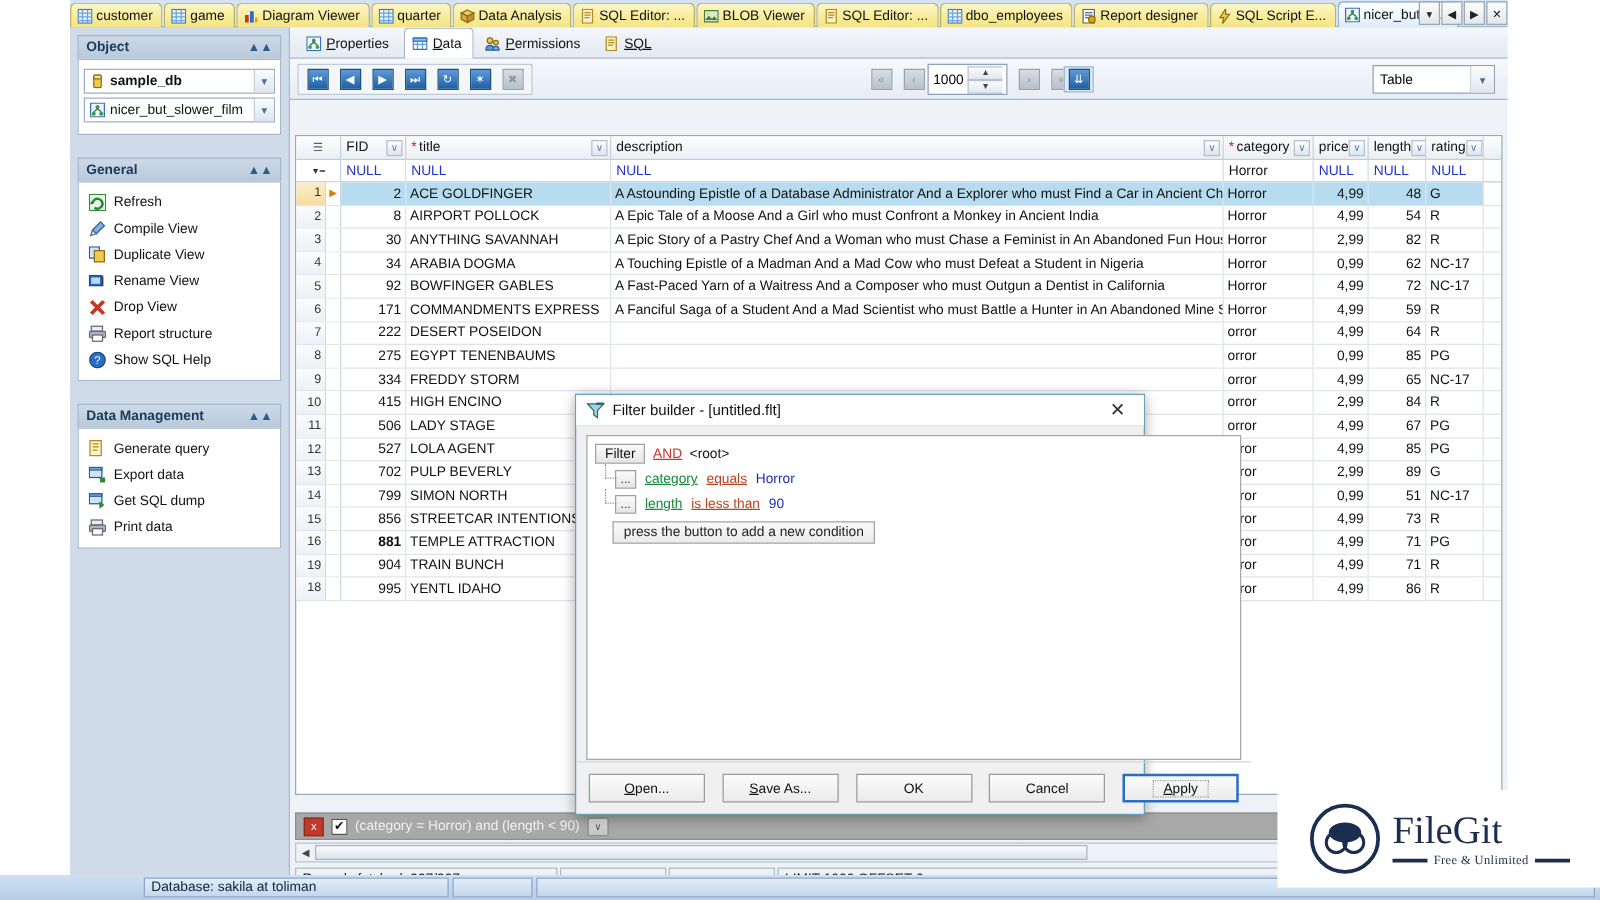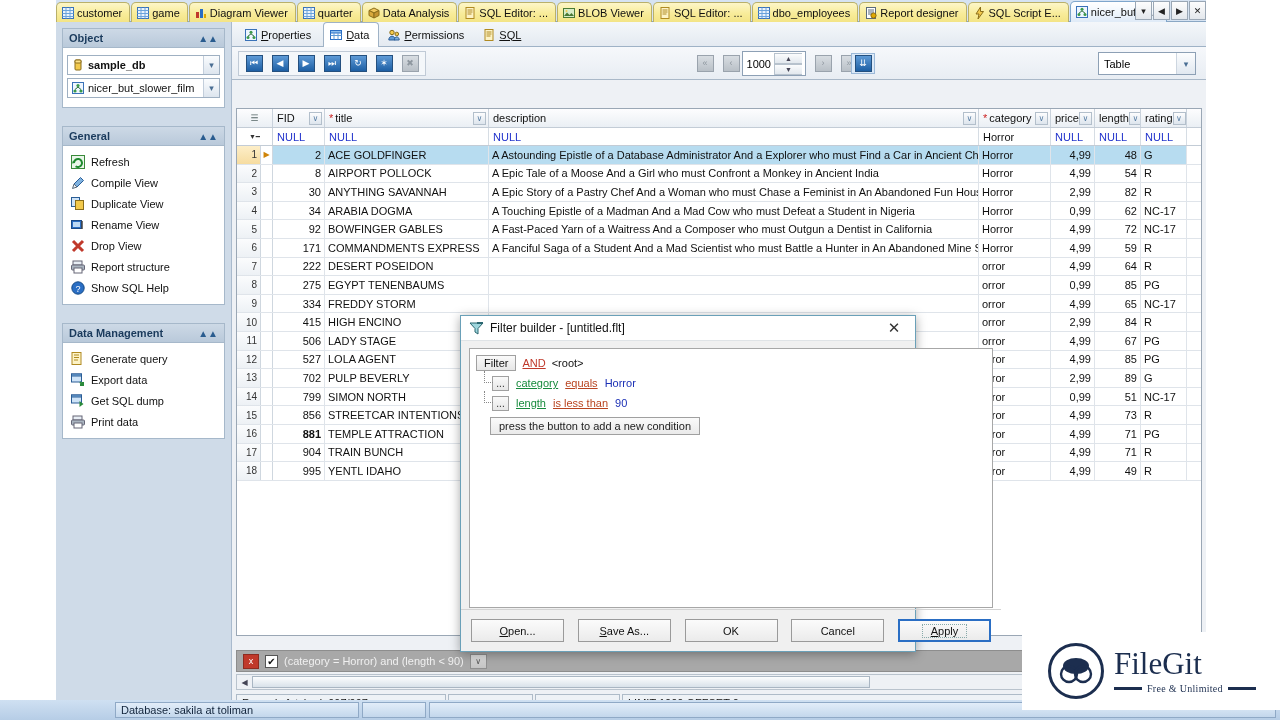--- a/index.html
+++ b/index.html
@@ -932,39 +932,39 @@
             <div class="indic"></div>
             <div class="cell num" style="width: 52px; flex: 0 0 52px; font-weight: bold;">881</div>
             <div class="cell" style="width: 164px; flex: 0 0 164px;">TEMPLE ATTRACTION</div>
             <div class="cell" style="width: 490px; flex: 0 0 490px;"></div>
             <div class="cell" style="width: 72px; flex: 0 0 72px;">orror</div>
             <div class="cell num" style="width: 44px; flex: 0 0 44px;">4,99</div>
             <div class="cell num" style="width: 46px; flex: 0 0 46px;">71</div>
             <div class="cell" style="width: 46px; flex: 0 0 46px;">PG</div>
           </div>
           <div class="row">
-            <div class="rowhdr">17</div>
+            <div class="rowhdr">19</div>
             <div class="indic"></div>
             <div class="cell num" style="width: 52px; flex: 0 0 52px;">904</div>
             <div class="cell" style="width: 164px; flex: 0 0 164px;">TRAIN BUNCH</div>
             <div class="cell" style="width: 490px; flex: 0 0 490px;"></div>
             <div class="cell" style="width: 72px; flex: 0 0 72px;">orror</div>
             <div class="cell num" style="width: 44px; flex: 0 0 44px;">4,99</div>
             <div class="cell num" style="width: 46px; flex: 0 0 46px;">71</div>
             <div class="cell" style="width: 46px; flex: 0 0 46px;">R</div>
           </div>
           <div class="row">
             <div class="rowhdr">18</div>
             <div class="indic"></div>
             <div class="cell num" style="width: 52px; flex: 0 0 52px;">995</div>
             <div class="cell" style="width: 164px; flex: 0 0 164px;">YENTL IDAHO</div>
             <div class="cell" style="width: 490px; flex: 0 0 490px;"></div>
             <div class="cell" style="width: 72px; flex: 0 0 72px;">orror</div>
             <div class="cell num" style="width: 44px; flex: 0 0 44px;">4,99</div>
-            <div class="cell num" style="width: 46px; flex: 0 0 46px;">49</div>
+            <div class="cell num" style="width: 46px; flex: 0 0 46px;">86</div>
             <div class="cell" style="width: 46px; flex: 0 0 46px;">R</div>
           </div>
         </div>
     </div>
 
     <div class="fbar">
       <span class="xbtn">x</span>
       <span class="chk">✔</span>
       <span class="ftxt">(category = Horror) and (length &lt; 90)</span>
       <span class="fdd">∨</span>

